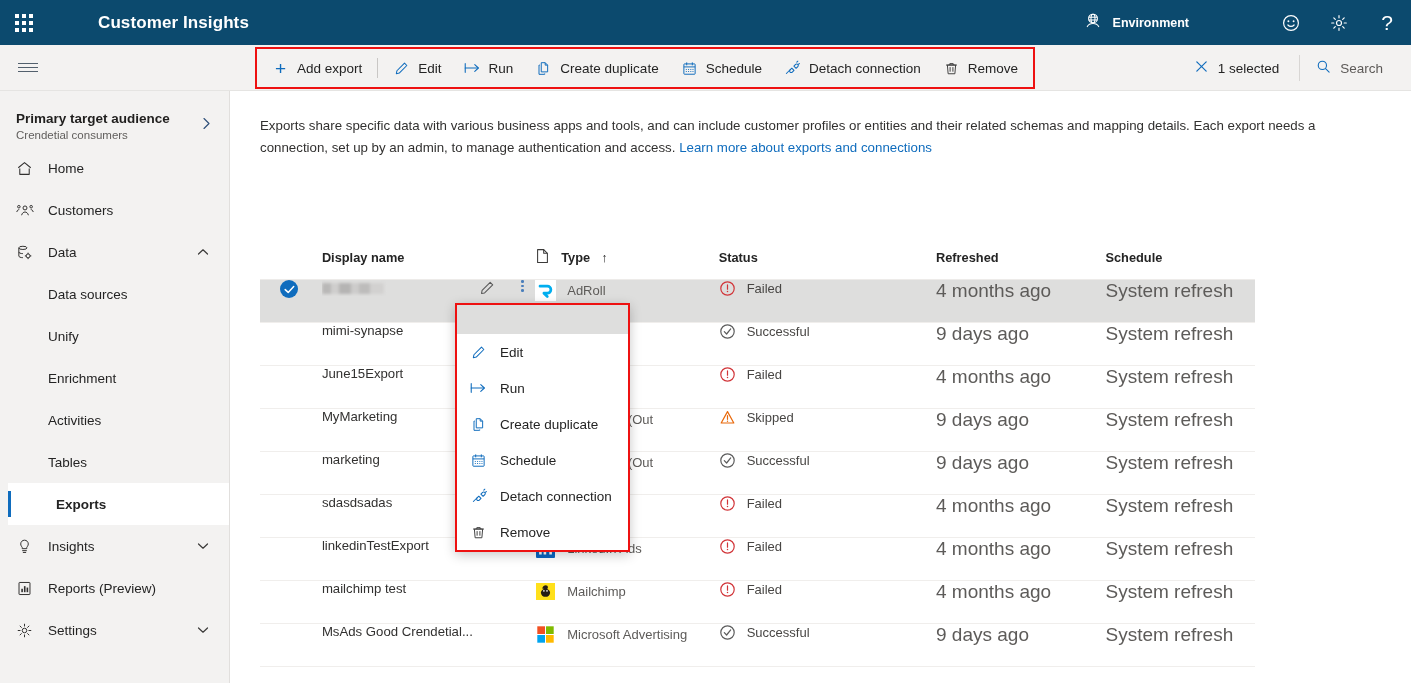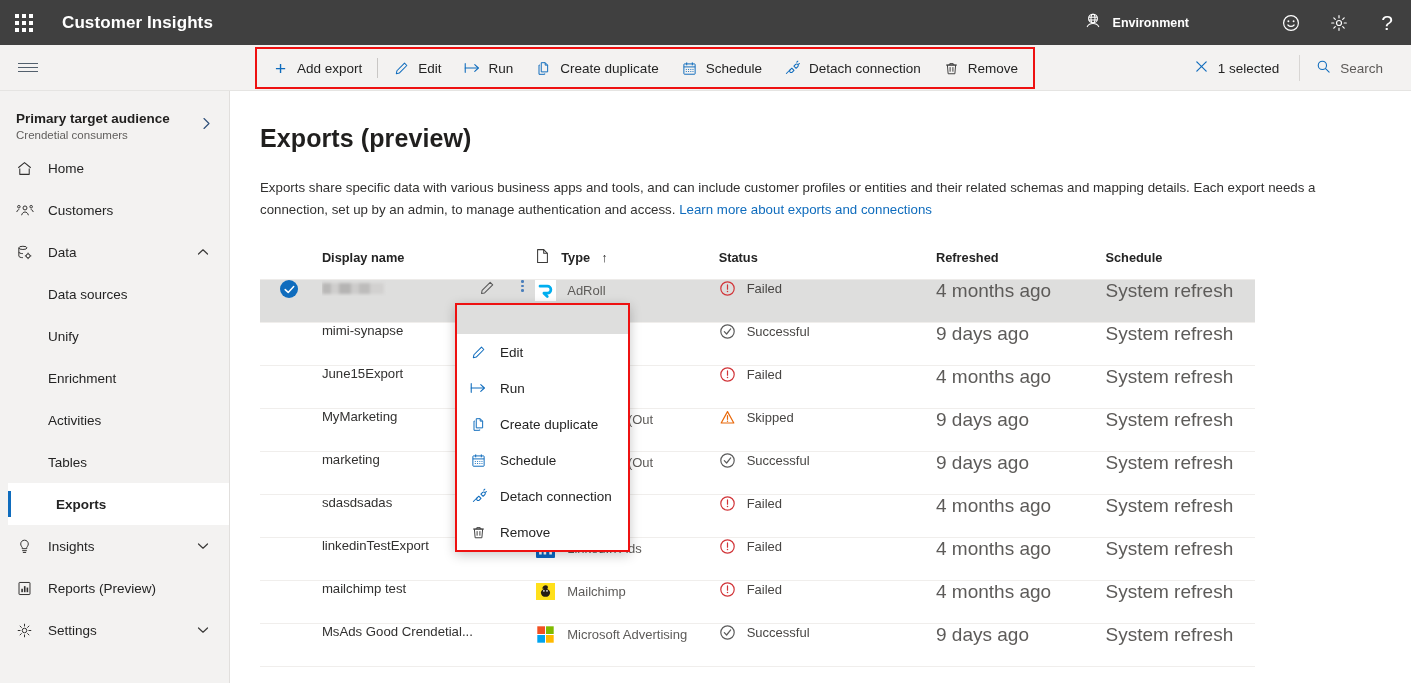--- a/index.html
+++ b/index.html
@@ -6,21 +6,21 @@
   html, body {
     width: 1411px; height: 683px;
     font-family: "Liberation Sans", sans-serif;
     background: #ffffff; overflow: hidden;
   }
   #app { position: relative; width: 1411px; height: 683px; background: #ffffff; }
 
   
   .suitebar {
     position: absolute; top: 0; left: 0; width: 1411px; height: 45px;
-    background: #404040; display: flex; align-items: center;
+    background: #0c4a6e; display: flex; align-items: center; gap: 36px;
   }
   .waffle { width: 48px; height: 45px; display: flex; align-items: center; justify-content: center; cursor: pointer; }
   .waffle-grid { display: grid; grid-template-columns: repeat(3, 4px); grid-template-rows: repeat(3, 4px); gap: 3px; }
   .waffle-grid i { display: block; width: 4px; height: 4px; background: #ffffff; }
   .app-title { color: #ffffff; font-size: 17px; font-weight: 600; margin-left: 14px; letter-spacing: .1px; }
   .suite-right { margin-left: auto; display: flex; align-items: center; height: 45px; }
   .env-wrap { display: flex; align-items: center; gap: 10px; margin-right: 78px; cursor: pointer; }
   .env-label { color: #ffffff; font-size: 12.5px; font-weight: 700; }
   .sb-icon {
     width: 48px; height: 45px; display: flex; align-items: center; justify-content: center;
@@ -424,21 +424,20 @@
       <span class="n-label">Settings</span>
       <span class="n-chev">
         <svg width="12" height="8" viewBox="0 0 12 8" fill="none" stroke="#3b3a39" stroke-width="1.2">
             <polyline points="1.5,2 6,6.2 10.5,2" stroke-linecap="round" stroke-linejoin="round"></polyline>
           </svg>
       </span>
     </div>
   </div>
 
   <div class="main">
-    <div class="page-title">Exports (preview)</div>
     <div class="page-desc">
       <span>Exports share specific data with various business apps and tools, and can include customer profiles or entities and their related schemas and mapping details. Each export needs a connection, set up by an admin, to manage authentication and access. </span><a href="#">Learn more about exports and connections</a>
     </div>
 
     <div class="tbl">
       <div class="tbl-head">
         <div class="c-check"></div>
         <div class="c-name">
           <span>Display name</span>
         </div>

